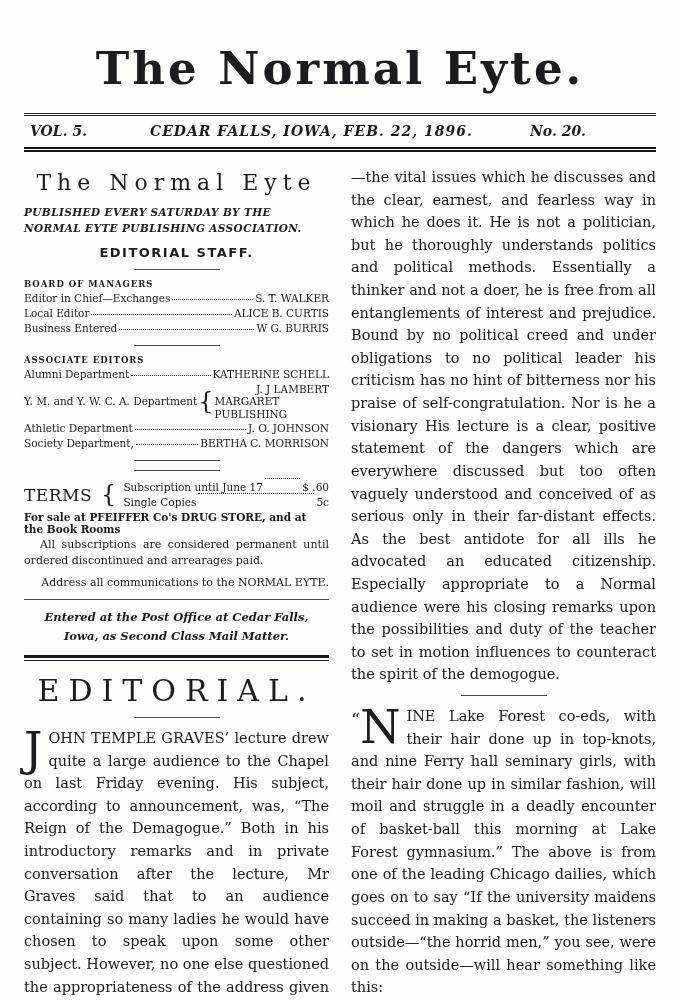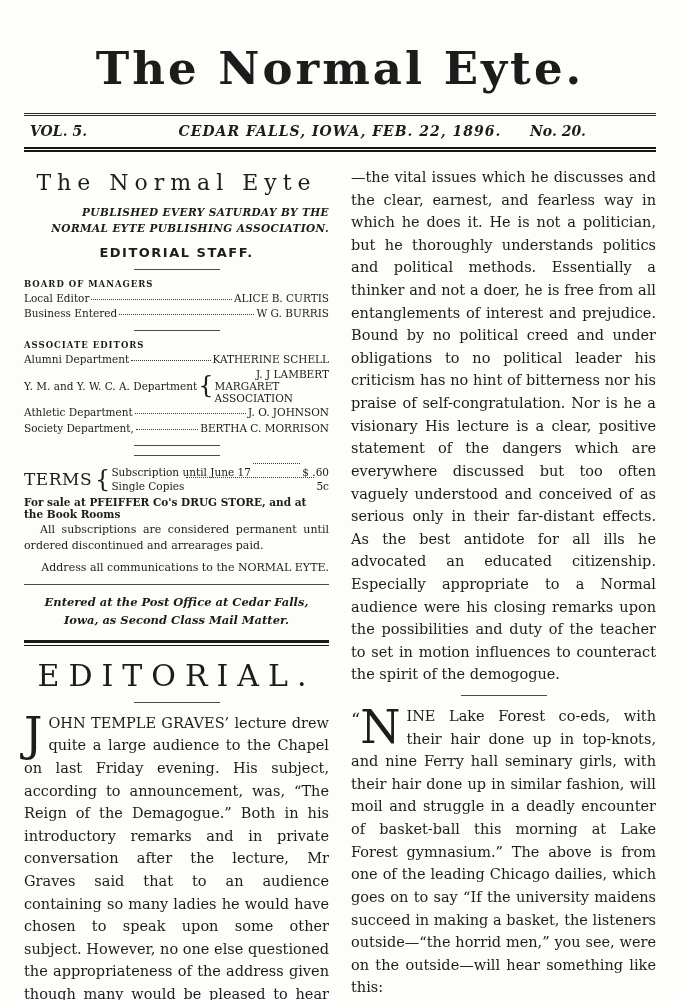--- a/index.html
+++ b/index.html
@@ -19,33 +19,33 @@
   }
   .dateline{
     border-top:3px double #2a2a2a;
     border-bottom:5px double #151515;
     display:flex;justify-content:space-between;align-items:baseline;
     padding:7px 6px 8px 6px;
     font-size:14px;font-weight:700;font-style:italic;
   }
   .dateline .vol{width:120px;text-align:left;}
   .dateline .no{width:120px;text-align:left;}
-  .dateline .center{flex:1;text-align:center;letter-spacing:1px;}
+  .dateline .center{flex:1;letter-spacing:1px;}
 
   
   .columns{display:flex;gap:22px;margin-top:14px;}
   .col{width:305px;}
 
   
   .paper-name{
     text-align:center;font-size:22px;letter-spacing:6px;
     margin:4px 0 10px 0;font-weight:400;
   }
   .published{
-    text-align:right;font-size:10.5px;font-style:italic;font-weight:700;
+    text-align:left;font-size:10.5px;font-style:italic;font-weight:700;
     letter-spacing:.4px;line-height:1.5;margin-bottom:8px;
   }
   .staff-head{
     text-align:center;font-size:13px;font-weight:700;letter-spacing:1.5px;
     font-family:"DejaVu Sans", sans-serif;margin:4px 0 2px 0;
   }
   .rule-short{width:86px;border:0;border-top:1px solid #4a4a4a;margin:9px auto;}
   .rule-full{border:0;border-top:1px solid #4a4a4a;margin:10px 0 8px 0;}
   .rule-heavy{border:0;border-top:3px solid #1a1a1a;border-bottom:1px solid #1a1a1a;height:2px;margin:10px 0 4px 0;}
 
@@ -61,21 +61,21 @@
   .leader{flex:1;border-bottom:1px dotted #3a3a3a;margin:0 2px;transform:translateY(-2px);min-width:8px;}
   .ymca{align-items:center;margin:1px 0;}
   .brace{font-size:24px;font-weight:400;line-height:.9;margin:0 1px;}
   .ymca-names{flex:1;display:flex;flex-direction:column;align-items:flex-end;font-size:10.5px;line-height:1.15;}
 
   .contrib{
     font-size:11.5px;line-height:1.42;text-align:justify;
     margin:4px 0 2px 0;text-indent:16px;
   }
 
-  .terms-block{display:flex;align-items:center;margin-top:2px;}
+  .terms-block{display:flex;align-items:center;margin-top:2px;gap:6px;}
   .terms-label{font-size:17px;letter-spacing:.5px;margin-right:2px;}
   .terms-rows{flex:1;display:flex;flex-direction:column;}
   .terms-row{display:flex;align-items:flex-start;font-size:10.5px;line-height:1.4;}
   .sale-note{font-size:10.5px;font-weight:700;margin-top:2px;}
   .perm-note{font-size:11px;line-height:1.4;text-align:justify;text-indent:16px;margin-top:2px;}
   .addr-note{font-size:11px;text-align:right;margin-top:8px;}
 
   .entered{
     font-size:11.5px;font-style:italic;font-weight:700;text-align:center;
     line-height:1.6;margin:6px 10px;
@@ -119,20 +119,25 @@
 
       <div class="published">PUBLISHED EVERY SATURDAY BY THE NORMAL EYTE PUBLISHING ASSOCIATION.</div>
 
       <div class="staff-head">EDITORIAL STAFF.</div>
 
       <hr class="rule-short">
 
       <div class="sub-head">BOARD OF MANAGERS</div>
 
       <div class="staff-row">
+        <span class="role">Editor in Chief—Exchanges</span>
+        <span class="leader"></span>
+        <span class="name">S. T. WALKER</span>
+      </div>
+      <div class="staff-row">
         <span class="role">Local Editor</span>
         <span class="leader"></span>
         <span class="name">ALICE B. CURTIS</span>
       </div>
       <div class="staff-row">
         <span class="role">Business Entered</span>
         <span class="leader"></span>
         <span class="name">W  G. BURRIS</span>
       </div>
 
@@ -144,21 +149,21 @@
         <span class="role">Alumni Department</span>
         <span class="leader"></span>
         <span class="name">KATHERINE SCHELL</span>
       </div>
 
       <div class="staff-row ymca">
         <span class="role">Y. M. and Y. W. C. A. Department</span>
         <span class="brace">{</span>
         <span class="ymca-names">
           <span>J. J  LAMBERT</span>
-          <span>MARGARET ASSOCIATION</span>
+          <span>MARGARET PUBLISHING</span>
         </span>
       </div>
 
       <div class="staff-row">
         <span class="role">Athletic Department</span>
         <span class="leader"></span>
         <span class="name">J. O. JOHNSON</span>
       </div>
       <div class="staff-row">
         <span class="role">Society Department,</span>

